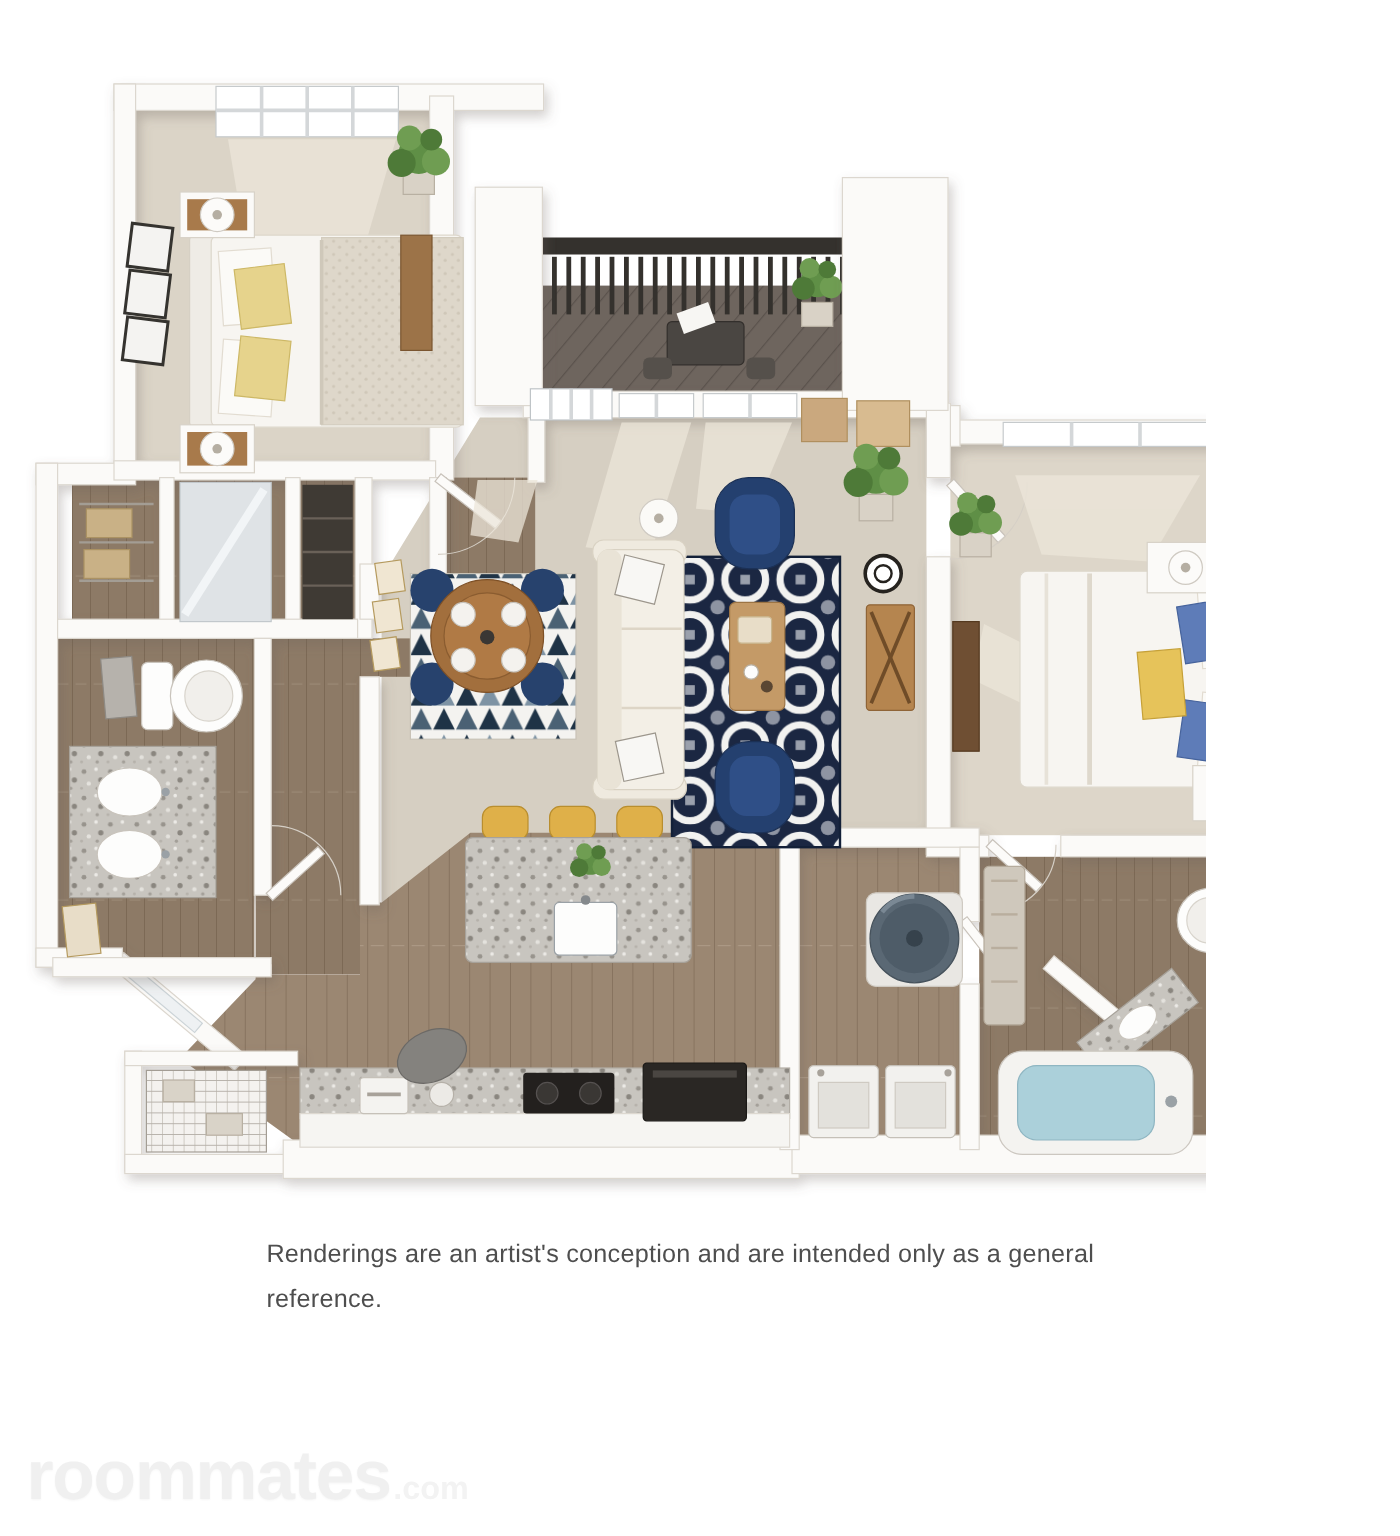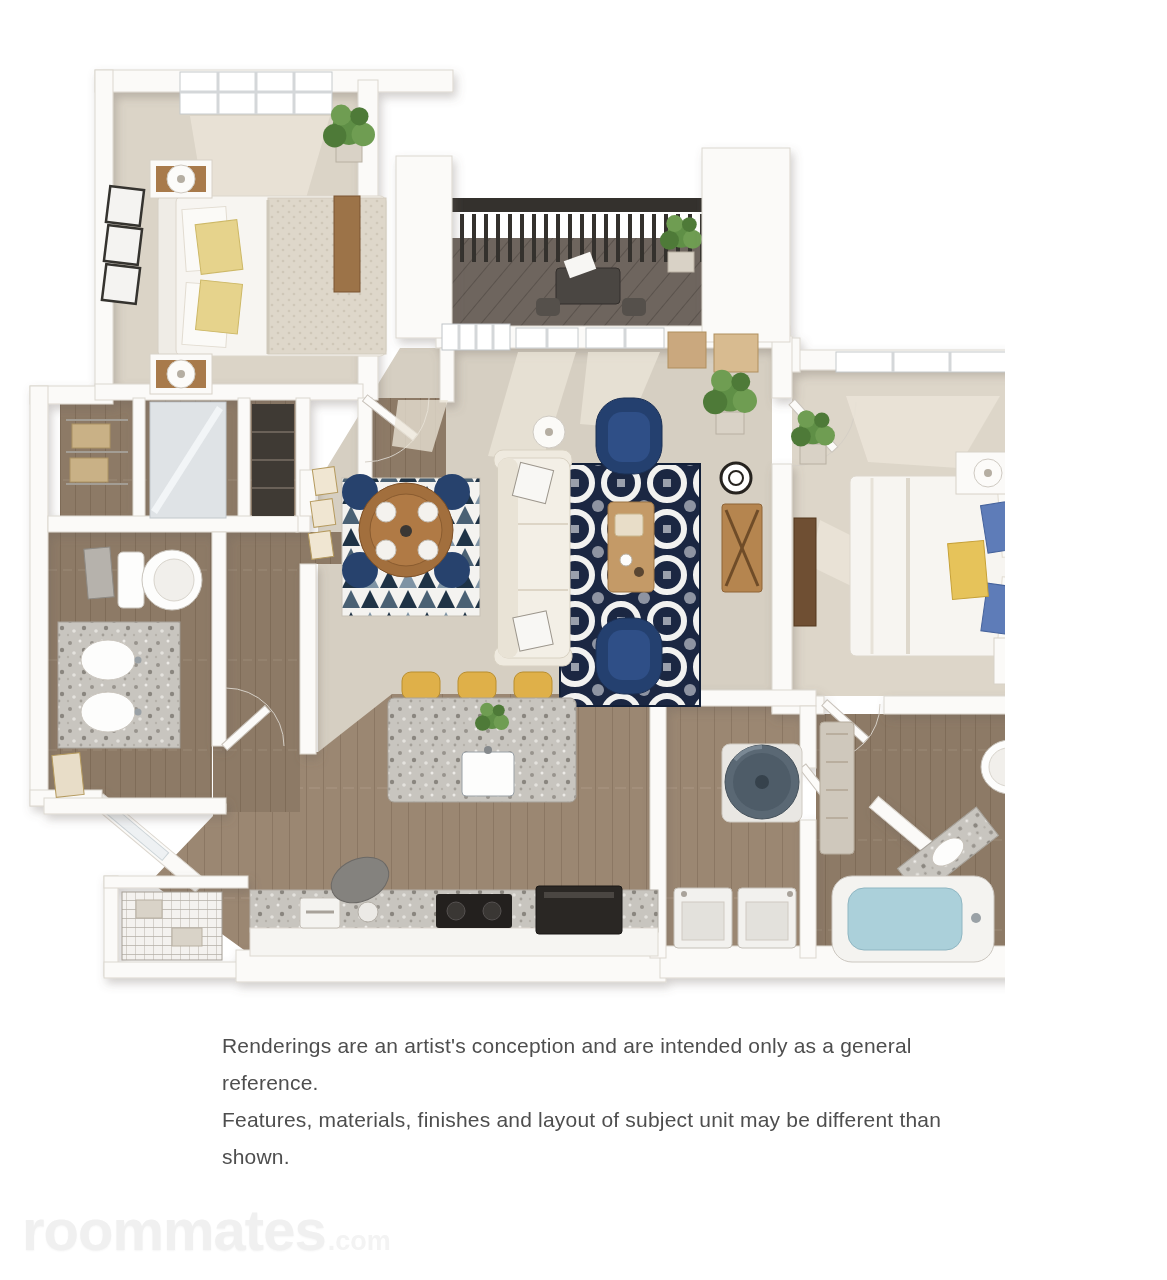--- a/index.html
+++ b/index.html
@@ -446,20 +446,19 @@
         <line x1="1038" y1="928" x2="1038" y2="954" stroke="#d8d4cc" stroke-width="2"></line>
         <line x1="1050" y1="928" x2="1050" y2="954" stroke="#d8d4cc" stroke-width="2"></line>
         <line x1="1062" y1="928" x2="1062" y2="954" stroke="#d8d4cc" stroke-width="2"></line>
       </g>
     </g>
   </svg>
   </div>
 
   <div id="disclaimer">
     <div>Renderings are an artist's conception and are intended only as a general reference.</div>
-    <div>Features, materials, finishes and layout of subject unit may be different than shown.</div>
   </div>
 
   <div id="watermark">
     <span class="brand">roommates</span><span class="tld">.com</span>
   </div>
 
 </div>
 
 </body></html>

